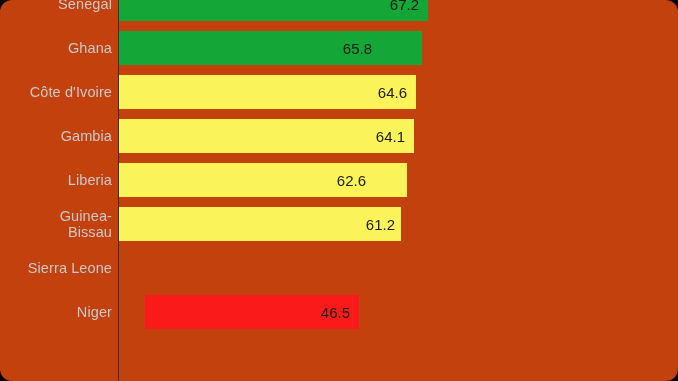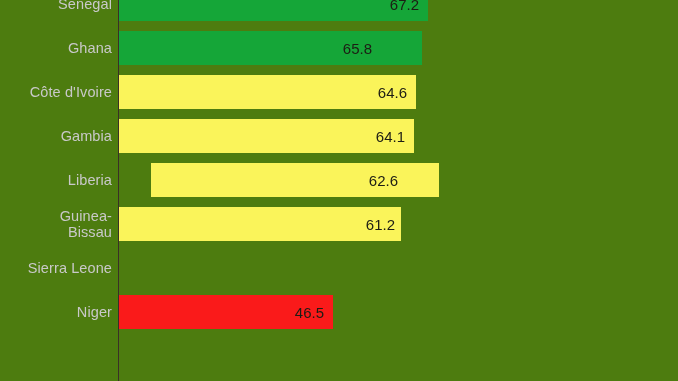--- a/index.html
+++ b/index.html
@@ -88,21 +88,21 @@
     color: #1d1d14;
     font-size: 15px;
     padding-right: 9px;
     right: 0;
     font-weight: 400;
   }
 </style>
 </head>
 <body style="background: rgb(0, 0, 0);">
 
-<div id="chart-root" style="background: #4d7c0f;">
+<div id="chart-root" style="background: #c2410c; border-radius: 12px;">
 
   <div id="axis-line" style="background: rgb(58, 48, 38);"></div>
 
   <div id="bars-layer">
       <div class="bar-row">
         <div class="bar-label">Senegal</div>
         <div class="bar-track" style="width: 309px;">
           <div class="bar-fill" style="width: 309px; background: rgb(21, 166, 56);"></div>
           <div class="bar-value">67.2</div>
         </div>
@@ -123,38 +123,38 @@
       </div>
       <div class="bar-row">
         <div class="bar-label">Gambia</div>
         <div class="bar-track" style="width: 295px;">
           <div class="bar-fill" style="width: 295px; background: rgb(250, 244, 90);"></div>
           <div class="bar-value">64.1</div>
         </div>
       </div>
       <div class="bar-row">
         <div class="bar-label">Liberia</div>
-        <div class="bar-track" style="width: 256px; margin-left: 32px;">
+        <div class="bar-track" style="width: 256px;">
           <div class="bar-fill" style="width: 288px; background: rgb(250, 244, 90);"></div>
           <div class="bar-value">62.6</div>
         </div>
       </div>
       <div class="bar-row">
         <div class="bar-label">Guinea-
 Bissau</div>
         <div class="bar-track" style="width: 285px;">
           <div class="bar-fill" style="width: 282px; background: rgb(250, 244, 90);"></div>
           <div class="bar-value">61.2</div>
         </div>
       </div>
       <div class="bar-row">
         <div class="bar-label">Sierra Leone</div>
       </div>
       <div class="bar-row">
         <div class="bar-label">Niger</div>
-        <div class="bar-track" style="width: 214px;">
+        <div class="bar-track" style="width: 214px; margin-left: 26px;">
           <div class="bar-fill" style="width: 214px; background: rgb(250, 26, 26);"></div>
           <div class="bar-value">46.5</div>
         </div>
       </div>
     </div>
 
 </div>
 
 </body></html>

